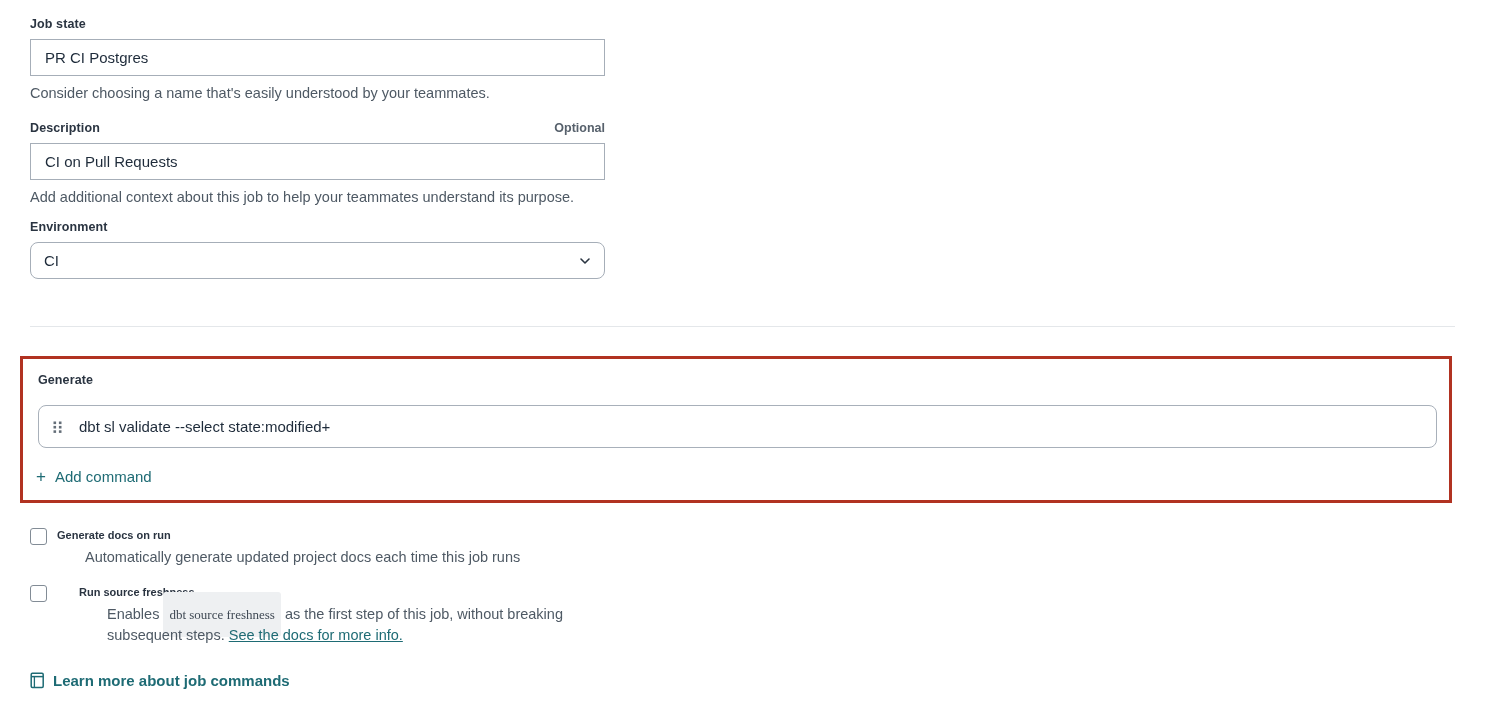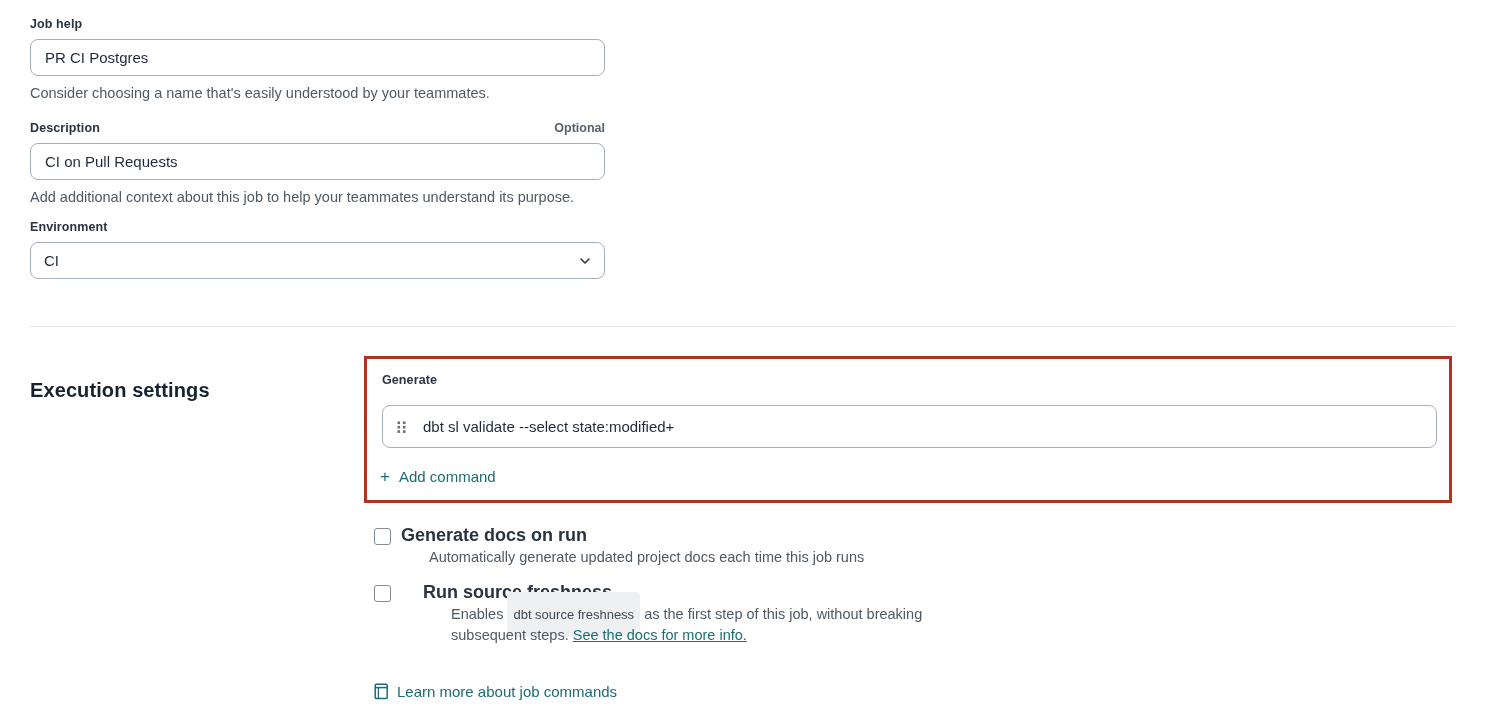--- a/index.html
+++ b/index.html
@@ -43,21 +43,21 @@
     font-weight: 600;
     color: #57616c;
   }
 
   .text-input {
     display: block;
     width: 100%;
     height: 37px;
     margin-top: 8px;
     border: 1px solid #a6aeb8;
-    border-radius: 8px;
+    border-radius: 0;
     padding: 0 14px;
     font-family: "Liberation Sans", sans-serif;
     font-size: 15px;
     color: #1e2b3a;
     background: #fff;
     outline: none;
   }
 
   .helper-text {
     margin-top: 9px;
@@ -157,70 +157,70 @@
     height: 17px;
     border: 1px solid #828c96;
     border-radius: 3px;
     background: #fff;
     flex-shrink: 0;
     margin-top: 1px;
     cursor: pointer;
   }
   .checkbox-text { max-width: 540px; }
   .checkbox-label {
-    font-size: 18px;
+    font-size: 11px;
     font-weight: 700;
     color: #2a3441;
     line-height: 17px;
     cursor: pointer;
   }
   .checkbox-desc {
     margin-top: 3px;
     font-size: 14.5px;
     line-height: 20px;
     color: #4e5964;
     margin-left: 28px;
   }
   .code-chip {
-    font-family: Liberation Sans, sans-serif;
+    font-family: Liberation Serif, serif;
     font-size: 13px;
     color: #3f4954;
     background: #eef0f2;
     border-radius: 3px;
     padding: 15px 6px;
   }
   .doc-link {
     color: #1e6b74;
     text-decoration: underline;
     cursor: pointer;
   }
 
   .learn-more {
-    margin-top: 38px;
+    margin-top: 27px;
     display: inline-flex;
     align-items: center;
     gap: 8px;
     cursor: pointer;
     color: #1e6b74;
     font-size: 15px;
-    font-weight: 400;
+    font-weight: 700;
     text-decoration: none;
     text-align: center;
   }
 </style>
 </head>
 <body>
 
 <div class="page">
 
   <div class="settings-row row1">
     <div class="right-col">
       <div class="form-col">
 
-        <div class="field-label" style="padding-top:17px">Job help</div>
+        <div class="field-label" style="padding-top:17px">Job state</div>
         <input class="text-input" type="text" value="PR CI Postgres" style="">
         <div class="helper-text">Consider choosing a name that's easily understood by your teammates.</div>
 
         <div class="label-row mt-label2">
           <span class="field-label">Description</span>
           <span class="optional-tag">Optional</span>
         </div>
         <input class="text-input" type="text" value="CI on Pull Requests" style="">
         <div class="helper-text">Add additional context about this job to help your teammates understand its purpose.</div>
 
@@ -234,23 +234,20 @@
           </span>
         </div>
 
       </div>
     </div>
   </div>
 
   <hr class="divider">
 
   <div class="settings-row row2">
-    <div class="left-col">
-      <h2 class="section-heading">Execution settings</h2>
-    </div>
     <div class="right-col">
 
       <div class="commands-box">
         <span class="field-label" style="margin-left:6px">Generate</span>
 
         <div class="command-row">
           <span class="drag-handle">
             <svg width="9" height="14" viewBox="0 0 9 14">
               <g fill="#646e78">
                 <rect x="0.5" y="1.5" width="2.6" height="2.6"></rect>

